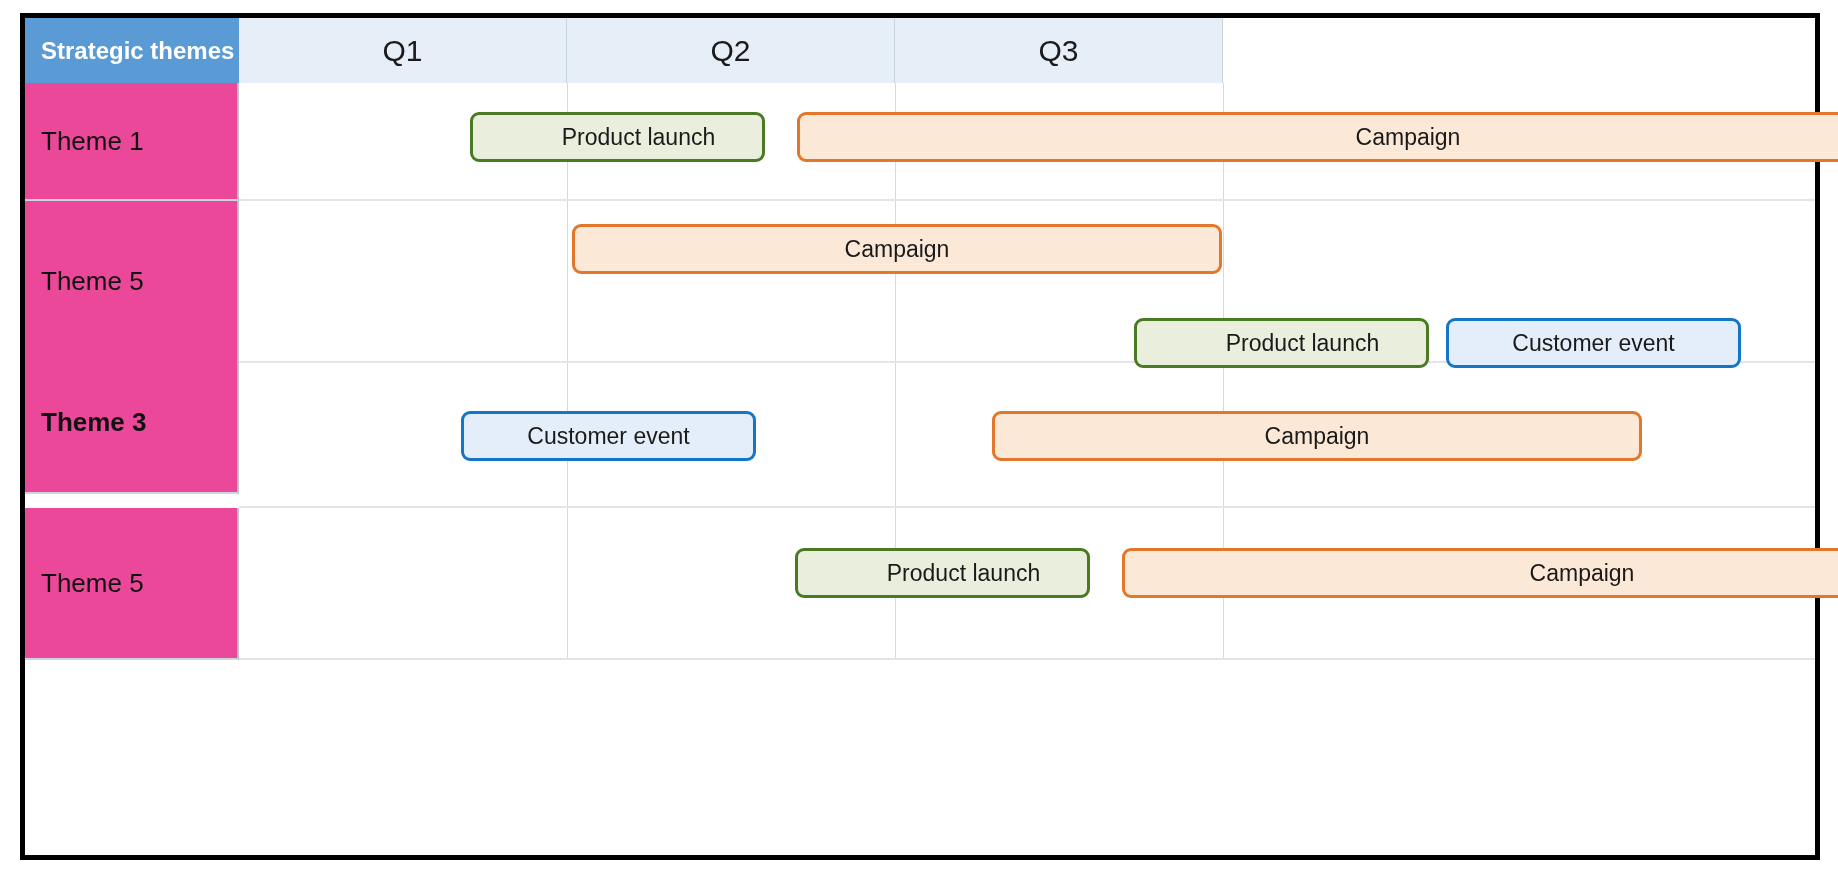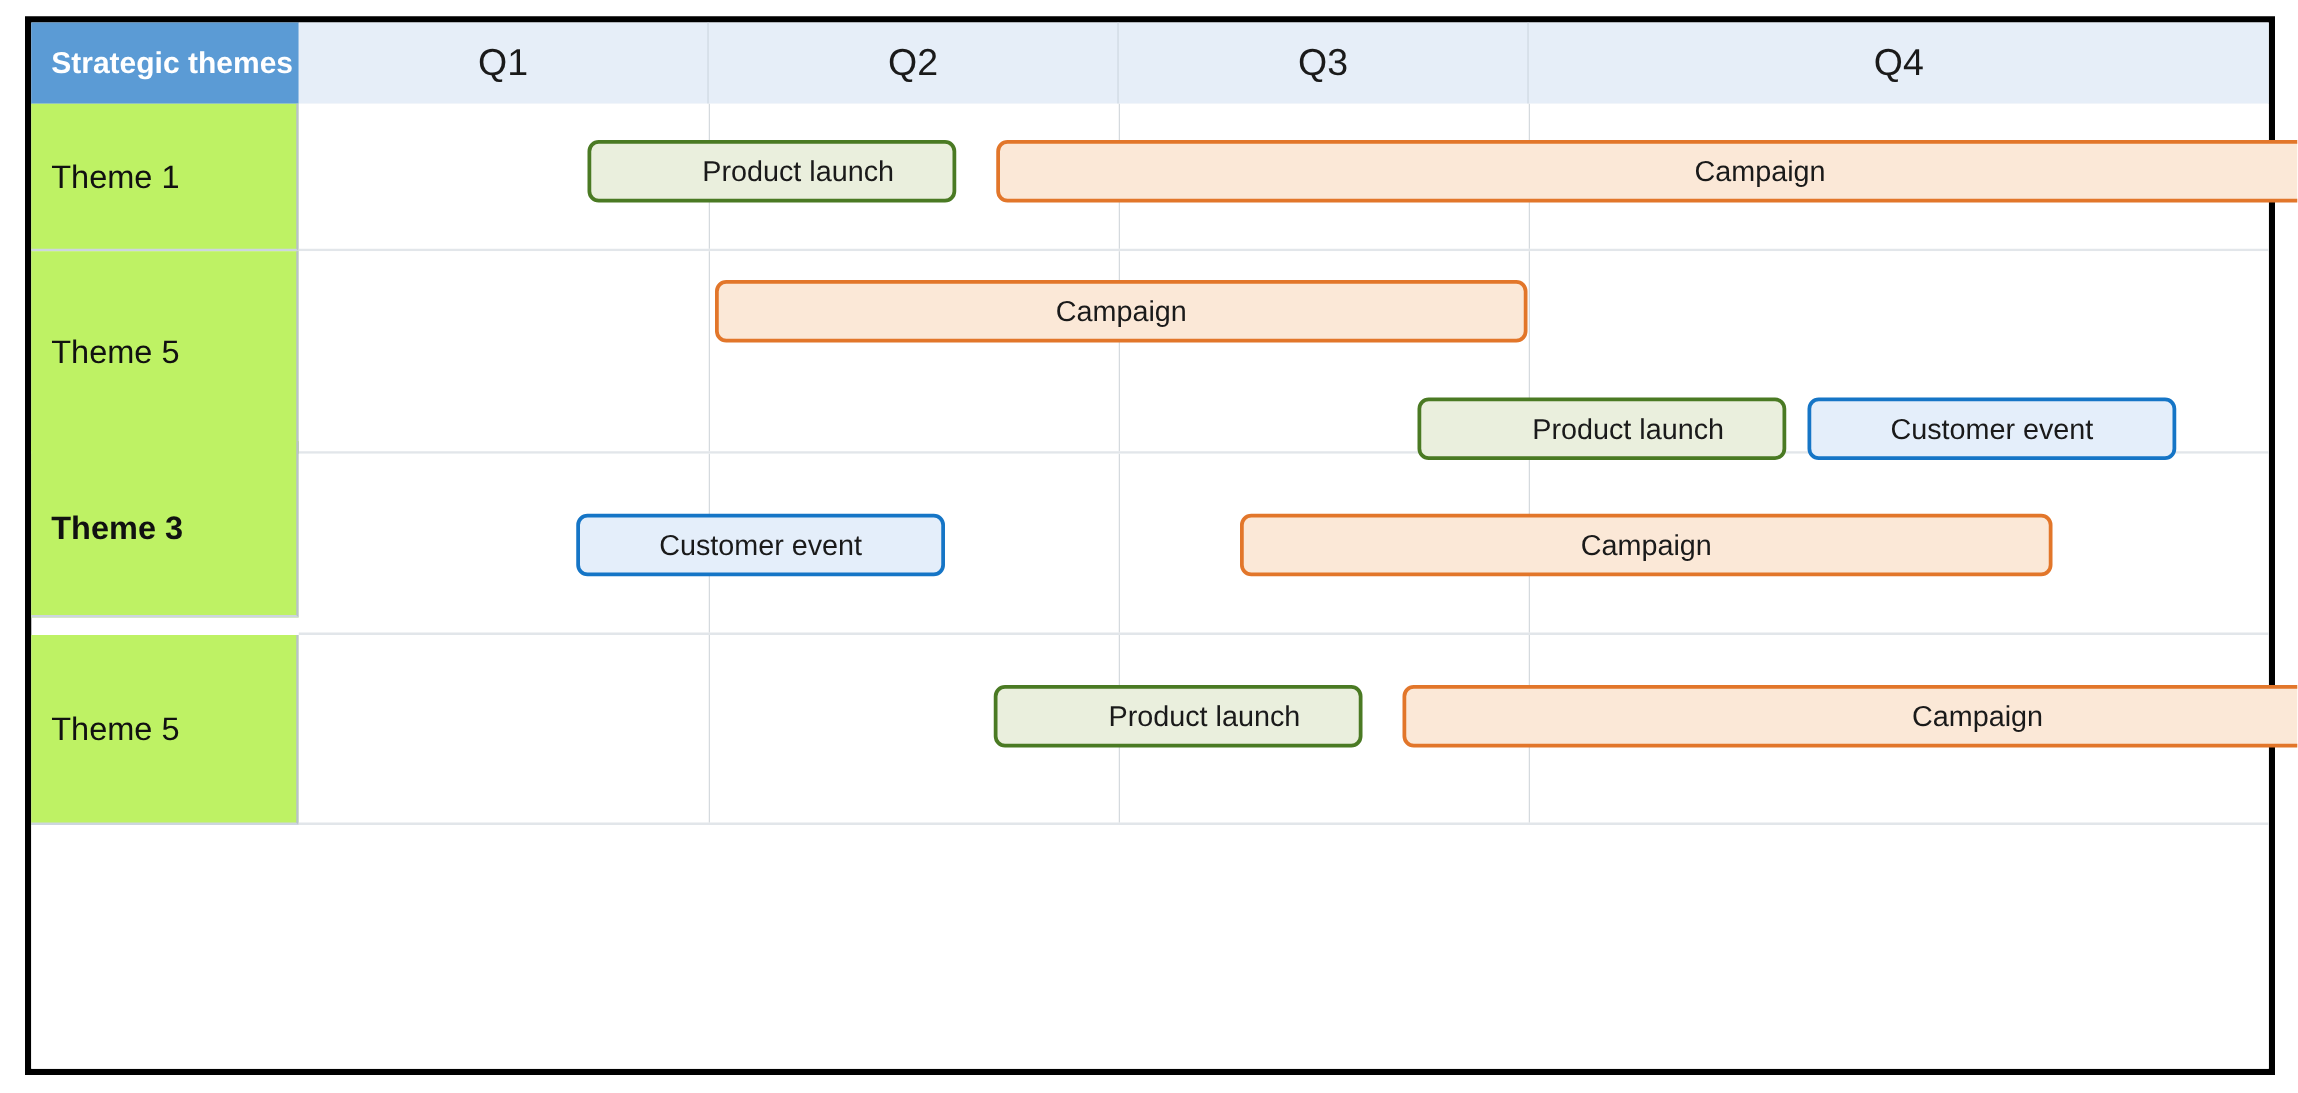--- a/index.html
+++ b/index.html
@@ -68,21 +68,21 @@
     padding-left: 16px;
     border-right: none;
     text-align: center;
   }
 
   
   .rowlabel {
     position: absolute;
     left: 0;
     width: 214px;
-    background: #bef264;
+    background: #ec4899;
     box-sizing: border-box;
     display: flex;
     align-items: center;
     padding-left: 16px;
     font-size: 26px;
     color: #111111;
     border-bottom: 2px solid #cdd6de;
     border-right: 2px solid #b9c2ca;
   }
 
@@ -133,21 +133,20 @@
 
 <div id="stage">
   <div id="frame">
     <div class="grid">
 
       <div class="hdr-row">
         <div class="hdr-cell themes" style="left:0px; width:214px;">Strategic themes</div>
         <div class="hdr-cell" style="left:214px; width:328px;">Q1</div>
         <div class="hdr-cell" style="left:542px; width:328px;">Q2</div>
         <div class="hdr-cell" style="left:870px; width:328px;">Q3</div>
-        <div class="hdr-cell last" style="left:1198px; width:592px;">Q4</div>
       </div>
 
       <div class="rowlabel" style="top:65px; height:118px;">Theme 1</div>
       <div class="bodyband" style="top:65px; height:118px;">
         <div class="vline" style="left:328px;"></div>
         <div class="vline" style="left:656px;"></div>
         <div class="vline" style="left:984px;"></div>
       </div>
 
       <div class="rowlabel" style="top:183px; height:162px;">Theme 5</div>

